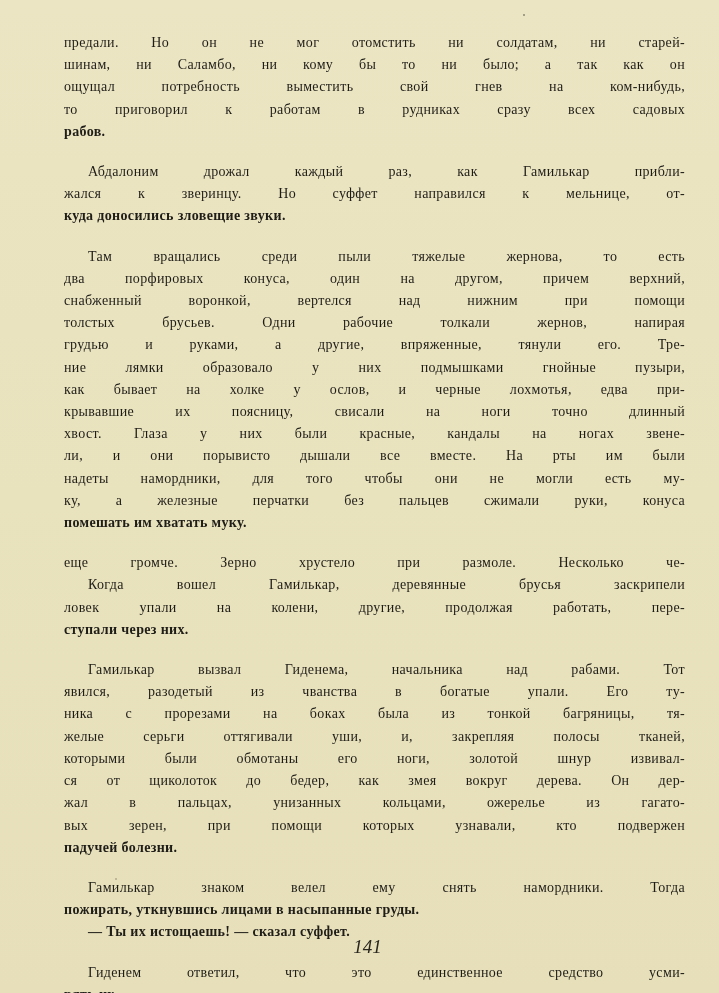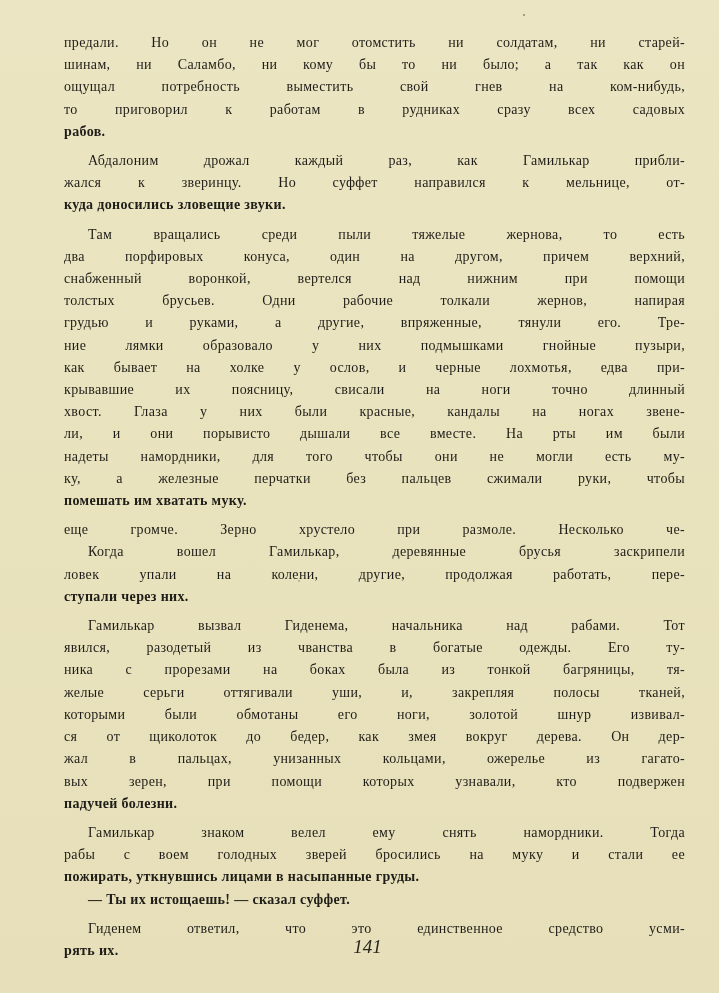--- a/index.html
+++ b/index.html
@@ -9,21 +9,21 @@
       font-family: "Liberation Serif", "DejaVu Serif", serif;
       color: #1f1d18;
       position: relative;
     }
     .page {
       position: absolute; left: 64px; top: 32px; width: 621px;
       font-size: 14px; line-height: 22.2px;
       letter-spacing: 0.35px;
     }
     .para { margin: 0; }
-    .para + .para { margin-top: 7px; }
+    .para + .para { margin-top: 18px; }
     .line { display: block; white-space: nowrap; text-align: justify; text-align-last: justify; }
     .line.last { text-align-last: left; font-weight: bold; }
     .line.indent { padding-left: 24px; }
     .folio {
       position: absolute; left: 8px; width: 719px; top: 936px;
       text-align: center; font-style: italic; font-size: 19px; color: #2a2720;
     }
     .speck { position: absolute; width: 2px; height: 2px; border-radius: 1px; background: #4a463c; opacity: .6; }
   </style>
 </head>
@@ -47,43 +47,42 @@
       <span class="line">два порфировых конуса, один на другом, причем верхний,</span>
       <span class="line">снабженный воронкой, вертелся над нижним при помощи</span>
       <span class="line">толстых брусьев. Одни рабочие толкали жернов, напирая</span>
       <span class="line">грудью и руками, а другие, впряженные, тянули его. Тре-</span>
       <span class="line">ние лямки образовало у них подмышками гнойные пузыри,</span>
       <span class="line">как бывает на холке у ослов, и черные лохмотья, едва при-</span>
       <span class="line">крывавшие их поясницу, свисали на ноги точно длинный</span>
       <span class="line">хвост. Глаза у них были красные, кандалы на ногах звене-</span>
       <span class="line">ли, и они порывисто дышали все вместе. На рты им были</span>
       <span class="line">надеты намордники, для того чтобы они не могли есть му-</span>
-      <span class="line">ку, а железные перчатки без пальцев сжимали руки, чтобы</span>
+      <span class="line">ку, а железные перчатки без пальцев сжимали руки, конуса</span>
       <span class="line last">помешать им хватать муку.</span>
     </p>
     <p class="para">
       <span class="line">еще громче. Зерно хрустело при размоле. Несколько че-</span>
       <span class="line indent">Когда вошел Гамилькар, деревянные брусья заскрипели</span>
       <span class="line">ловек упали на колени, другие, продолжая работать, пере-</span>
       <span class="line last">ступали через них.</span>
     </p>
     <p class="para">
       <span class="line indent">Гамилькар вызвал Гиденема, начальника над рабами. Тот</span>
-      <span class="line">явился, разодетый из чванства в богатые одежды. Его ту-</span>
+      <span class="line">явился, разодетый из чванства в богатые упали. Его ту-</span>
       <span class="line">ника с прорезами на боках была из тонкой багряницы, тя-</span>
       <span class="line">желые серьги оттягивали уши, и, закрепляя полосы тканей,</span>
       <span class="line">которыми были обмотаны его ноги, золотой шнур извивал-</span>
       <span class="line">ся от щиколоток до бедер, как змея вокруг дерева. Он дер-</span>
       <span class="line">жал в пальцах, унизанных кольцами, ожерелье из гагато-</span>
       <span class="line">вых зерен, при помощи которых узнавали, кто подвержен</span>
       <span class="line last">падучей болезни.</span>
     </p>
     <p class="para">
       <span class="line indent">Гамилькар знаком велел ему снять намордники. Тогда</span>
-      <span class="line">рабы с воем голодных зверей бросились на муку и стали ее</span>
       <span class="line last">пожирать, уткнувшись лицами в насыпанные груды.</span>
     </p>
     <p class="para" style="margin-top: 0px;">
       <span class="line indent last">— Ты их истощаешь! — сказал суффет.</span>
     </p>
     <p class="para">
       <span class="line indent">Гиденем ответил, что это единственное средство усми-</span>
       <span class="line last">рять их.</span>
     </p>
   </div>

